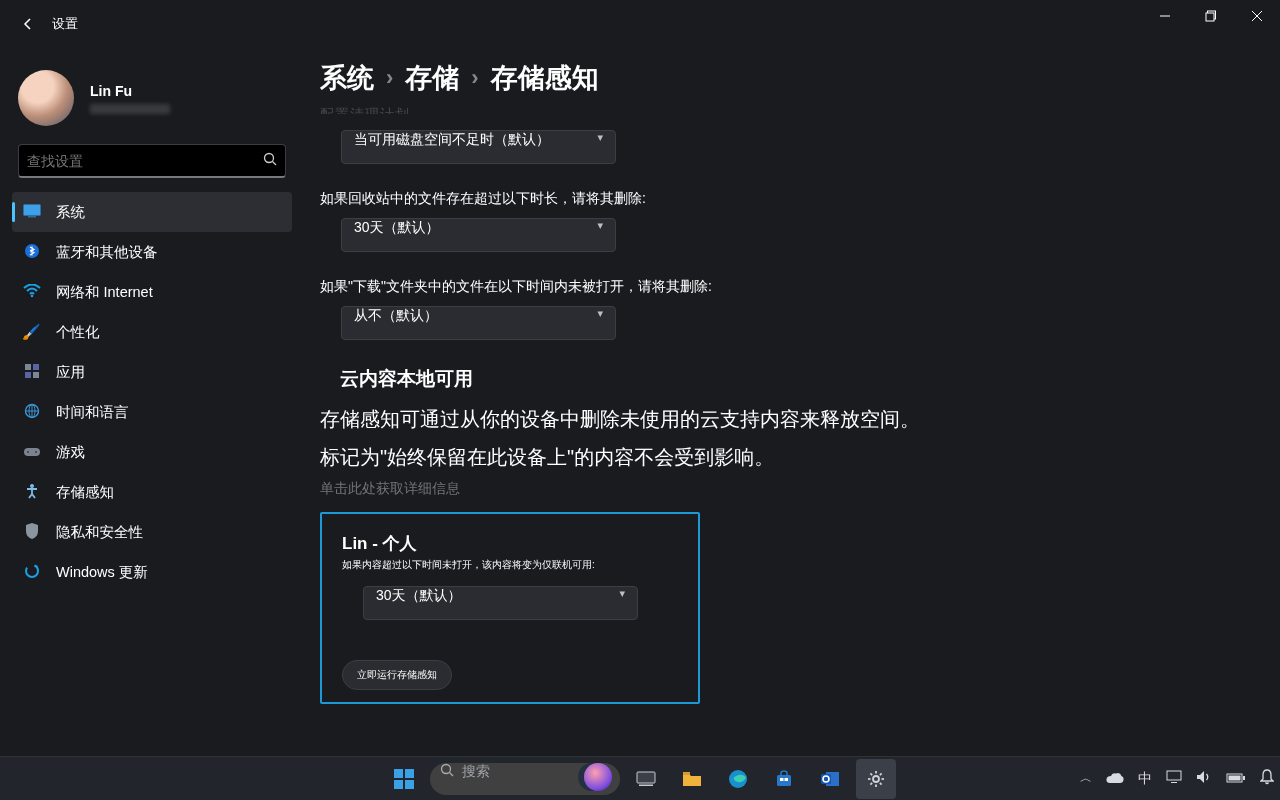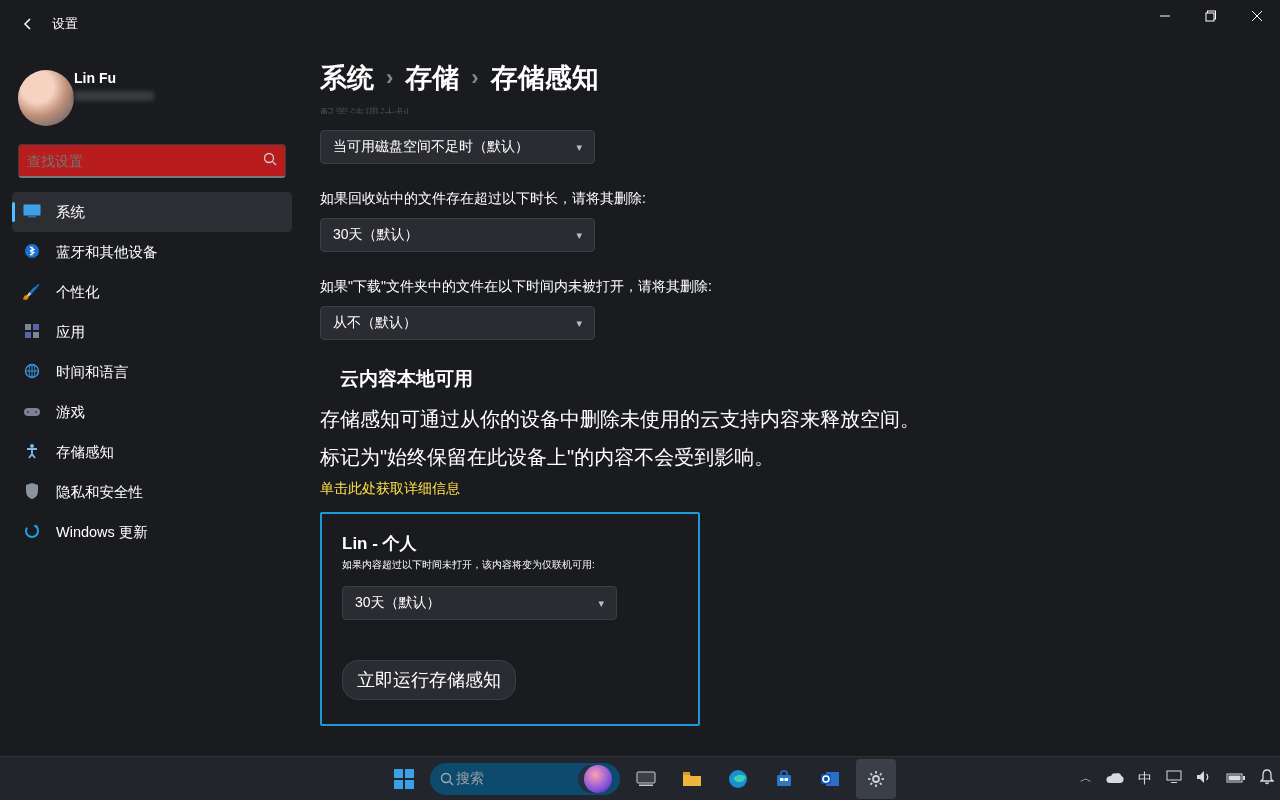--- a/index.html
+++ b/index.html
@@ -35,33 +35,33 @@
     display:flex; align-items:center; justify-content:center;
     color:#fff; cursor:pointer;
     font-size:12px;
   }
   .sidebar {
     position:absolute;
     left:0; top:48px; bottom:48px;
     width:300px;
     padding: 12px 8px 0 12px;
   }
-  .profile { display:flex; align-items:flex-start; gap:0; margin: 10px 6px 18px 6px; }
+  .profile { display:flex; align-items:center; gap:16px; margin: 10px 6px 18px 6px; }
   .avatar {
     width:56px; height:56px; border-radius:50%;
     background: radial-gradient(circle at 35% 30%, #f5d3c0 0 30%, #bd8f78 55%, #4a5266 100%);
   }
   .profile .name { font-size:14px; font-weight:600; }
   .profile .sub {
     width:80px; height:10px; background:#3a3b40; border-radius:2px; margin-top:5px;
     filter: blur(2px);
   }
   .search {
     margin: 0 6px 14px 6px;
-    background:#b91c1c;
+    background:#000000;
     border:1px solid #3c3d42;
     border-radius:4px;
     height:34px;
     display:flex; align-items:center;
     padding:0 8px;
     color:#cfcfd2;
     border-bottom: 2px solid #787880;
   }
   .search input {
     background:transparent; border:none; outline:none;
@@ -100,66 +100,67 @@
   }
   .breadcrumb .bc { color:#ffffff; cursor:pointer;}
   .breadcrumb .sep { color:#888; margin: 0 -4px; font-size:22px;}
   .section-cut { color:#969698; font-size:14px; margin-bottom:16px; letter-spacing:1px;}
   .field-label { font-size:14px; color:#fff; margin-bottom:10px; }
   .dropdown {
     background:#2b2c31;
     border:1px solid #3d3e43;
     border-radius:4px;
     width:275px; height:34px;
-    display:flex; align-items:center; justify-content:space-between;
+    display:flex; align-items:flex-start; justify-content:space-between;
     padding:0 12px;
     cursor:pointer;
     font-size:14px;
     color:#ffffff;
     margin-bottom:26px;
+    margin-left:21px;
   }
   .dropdown .chev { color:#bfbfc2; font-size:11px;}
   .section-title { font-size:19px; font-weight:600; margin-bottom:8px;margin-left:20px;}
   .section-desc { font-size:20px; color:#fff; line-height:1.9; }
-  .link { color:#fde047; font-size:14px; cursor:pointer; display:inline-block; margin-top:4px;}
+  .link { color:#737373; font-size:14px; cursor:pointer; display:inline-block; margin-top:4px;}
   .highlight-box {
     border:2px solid #1d99d6;
     width:380px;
-    padding: 18px 20px 24px 20px;
+    padding: 18px 20px 12px 20px;
     margin-top:14px;
     border-radius:2px;
   }
   .hb-title { font-size:17px; font-weight:600; }
   .hb-desc { font-size:10px; margin-top:3px; }
   .highlight-box .dropdown { margin-top:14px; margin-bottom:0;}
   .btn {
     background:#2b2c31; border:1px solid #3d3e43; border-radius:16px;
-    padding:7px 14px; color:#fff; font-size:18px; cursor:pointer;
+    padding:7px 14px; color:#fff; font-size:10px; cursor:pointer;
     margin-top:40px;
     display:inline-block;
   }
   .taskbar {
     position:absolute; left:0; right:0; bottom:0; height:44px;
     background:#22262c;
     border-top:1px solid #2f3338;
     display:flex; align-items:center;
   }
   .taskbar .center {
     position:absolute; left:50%; transform:translateX(-50%);
     display:flex; align-items:center; gap:6px;
     height:100%;
   }
   .tb-icon {
     width:40px; height:40px; display:flex; align-items:center; justify-content:center;
     cursor:pointer; font-size:18px;
   }
   .tb-search {
-    display:flex; align-items:center;
-    background:#0c4a6e; border-radius:18px;
-    height:32px; padding:0 10px 0 10px; gap:2px;
+    display:flex; align-items:flex-start;
+    background:#404040; border-radius:18px;
+    height:32px; padding:0 10px 0 10px; gap:8px;
     cursor:text; width:190px;
     position:relative;
     overflow:hidden;
   }
   .tb-search .stxt { color:#9da0a5; font-size:14px; flex:1;}
   .tb-search .orb {
     width:28px; height:28px; border-radius:50%;
     background: radial-gradient(circle at 40% 35%, #ff9fb0, #7d4de0 65%, #2a1b60);
     box-shadow: -6px 0 #243040;
     position: relative;
@@ -227,20 +228,29 @@
             <rect x="5" y="12" width="8" height="1.5" fill="#2a6ea0"></rect>
           </svg></span>
       <span class="nlabel">系统</span>
     </div>
     <div class="navitem">
       <span class="nicon"><svg width="16" height="16" viewBox="0 0 16 16">
             <circle cx="8" cy="8" r="7" fill="#1a6fd8"></circle>
             <path d="M6 4 L10 6.5 L6 9 M6 7 L10 9.5 L6 12 M8 3.5 L8 12.5" stroke="#fff" stroke-width="1.2" fill="none"></path>
           </svg></span>
       <span class="nlabel">蓝牙和其他设备</span>
+    </div>
+    <div class="navitem">
+      <span class="nicon"><svg width="18" height="14" viewBox="0 0 18 14">
+            <path d="M1 4 Q9 -3 17 4" stroke="#1a9fe8" stroke-width="2" fill="none"></path>
+            <path d="M4 7 Q9 2 14 7" stroke="#1a9fe8" stroke-width="2" fill="none"></path>
+            <path d="M7 10 Q9 8 11 10" stroke="#1a9fe8" stroke-width="2" fill="none"></path>
+            <circle cx="9" cy="12" r="1.3" fill="#1a9fe8"></circle>
+          </svg></span>
+      <span class="nlabel">网络和 Internet</span>
     </div>
     <div class="navitem">
       <span class="nicon">🖌️</span>
       <span class="nlabel">个性化</span>
     </div>
     <div class="navitem">
       <span class="nicon"><svg width="16" height="16" viewBox="0 0 16 16">
             <rect x="1" y="1" width="6" height="6" fill="#7a8799"></rect>
             <rect x="9" y="1" width="6" height="6" fill="#5863a8"></rect>
             <rect x="1" y="9" width="6" height="6" fill="#5863a8"></rect>

